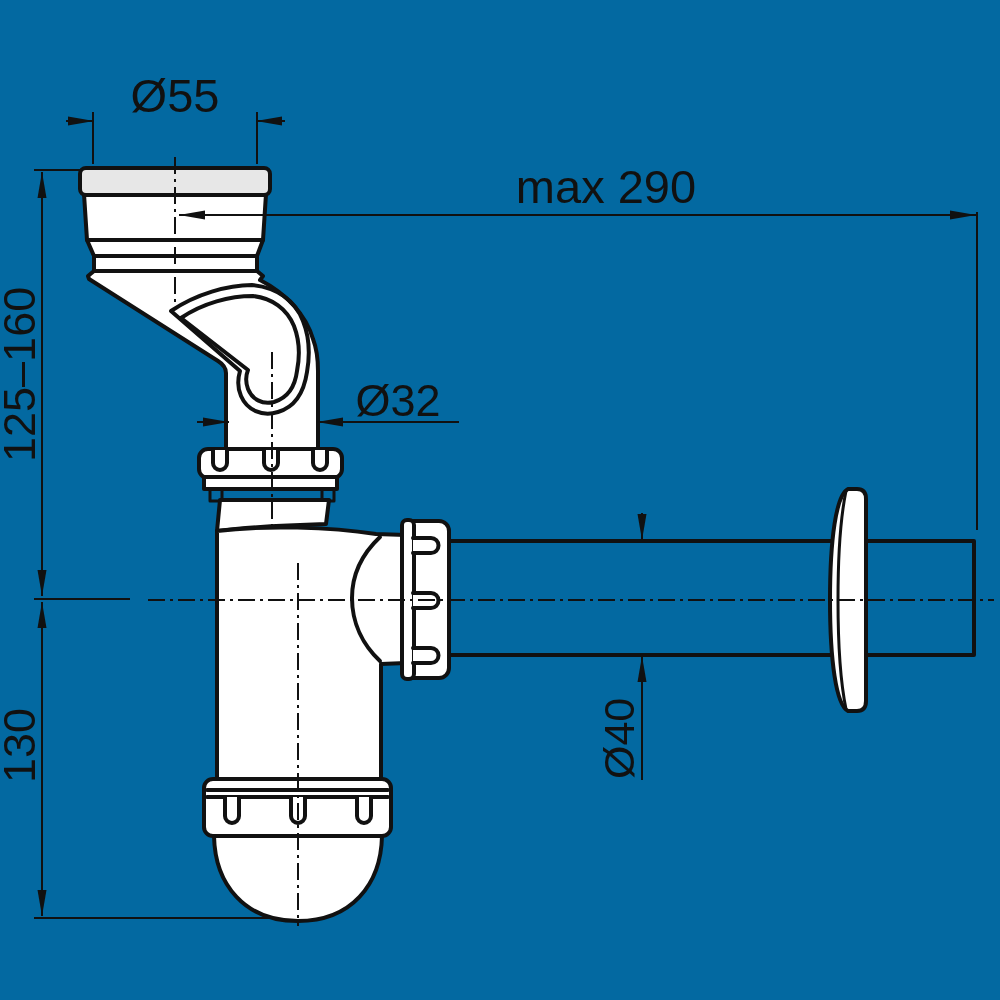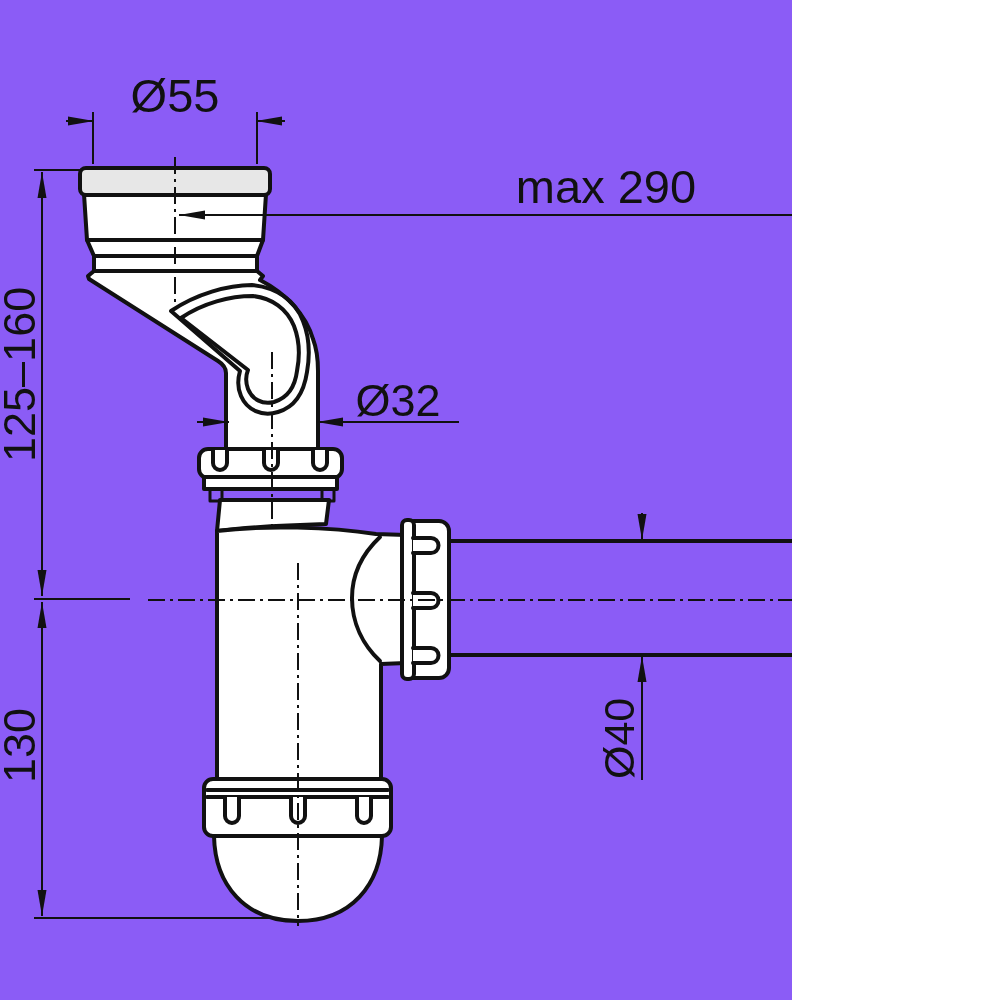--- a/index.html
+++ b/index.html
@@ -1,16 +1,16 @@
 <!DOCTYPE html>
 <html><head>
 <meta charset="utf-8">
 <style>
   html,body{margin:0;padding:0;background:#ffffff;}
-  .stage{width:792px;height:1000px;position:relative;background:#8b5cf6;overflow:hidden;}
+  .stage{width:1000px;height:1000px;position:relative;background:#0369a1;overflow:hidden;}
   svg{display:block;}
   .outline{fill:#ffffff;stroke:#111111;stroke-width:4;stroke-linejoin:round;stroke-linecap:round;}
   .outline-nofill{fill:none;stroke:#111111;stroke-width:4;stroke-linejoin:round;stroke-linecap:round;}
   .thinline{fill:none;stroke:#111111;stroke-width:3;stroke-linejoin:round;stroke-linecap:round;}
   .dim{fill:none;stroke:#111111;stroke-width:2;}
   .centerline{fill:none;stroke:#111111;stroke-width:2;stroke-dasharray:17 5 3 5;}
   .arrow{fill:#111111;stroke:none;}
   .dimtext{font-family:"Liberation Sans", sans-serif;font-size:47px;fill:#111111;}
   .dimtext-sm{font-family:"Liberation Sans", sans-serif;font-size:45px;fill:#111111;}
   .dimtext-xs{font-family:"Liberation Sans", sans-serif;font-size:43px;fill:#111111;}

